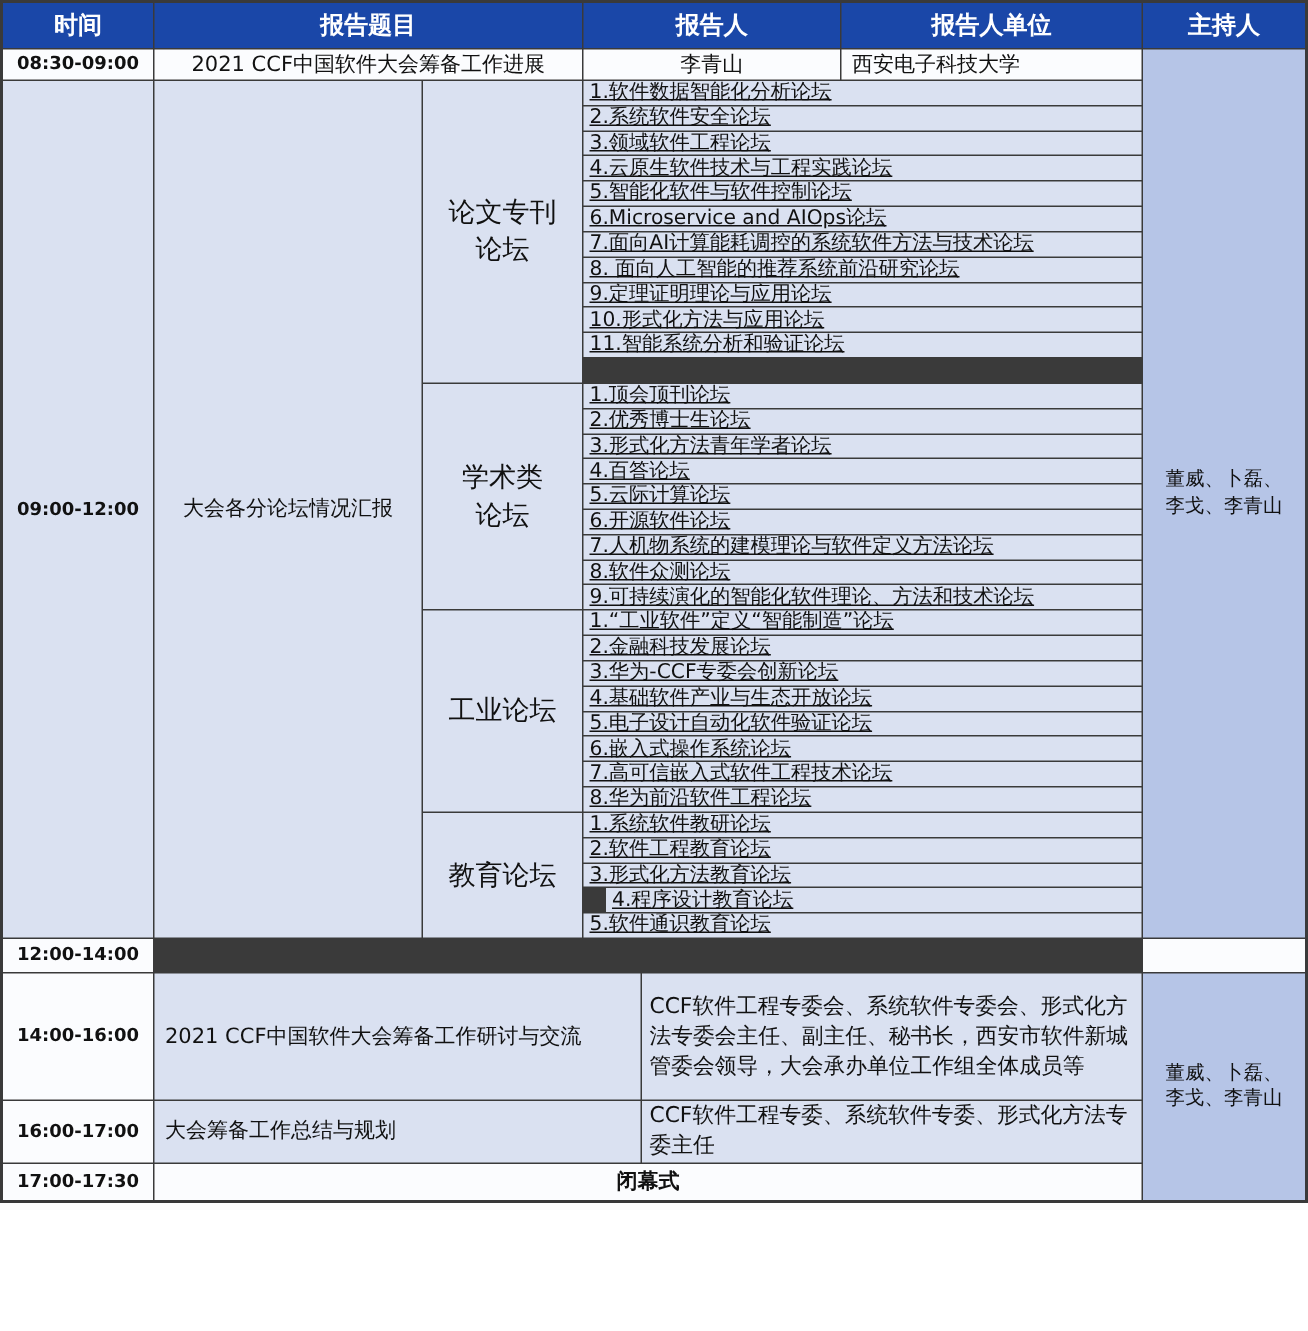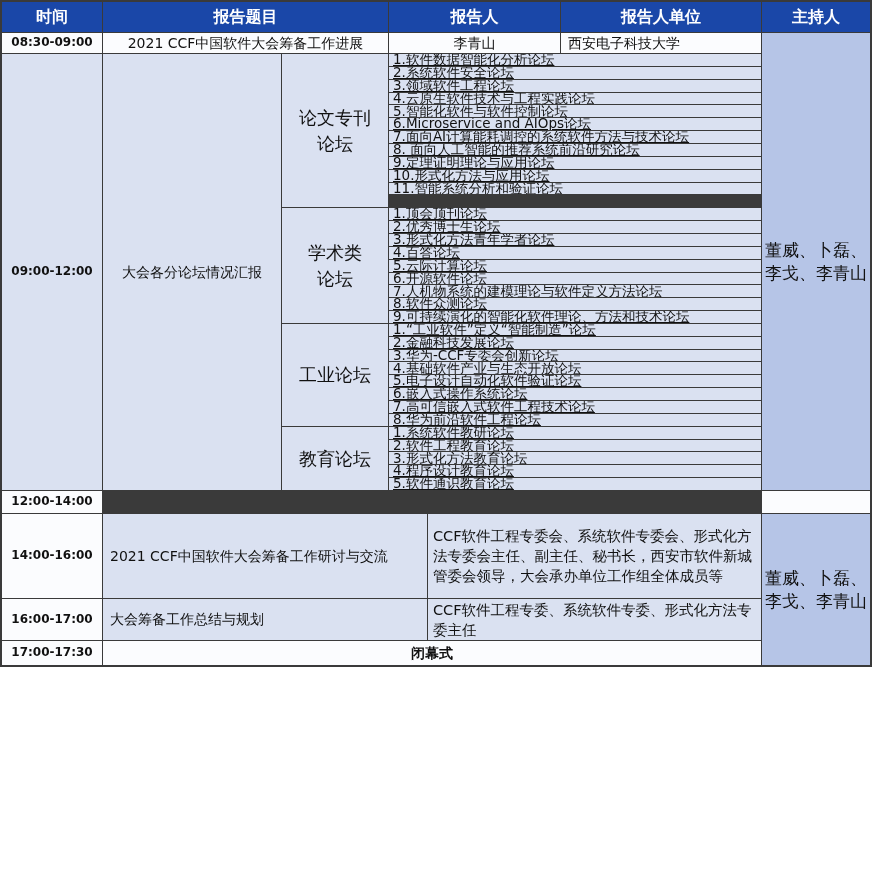--- a/index.html
+++ b/index.html
@@ -6,21 +6,21 @@
     --line: #3a3a3a;
     --hdr: #1a47a8;
     --cellblue: #dae1f1;
     --host: #b6c5e7;
     --white: #fbfcfe;
     --ink: #111111;
   }
   html,body { margin:0; padding:0; background:#ffffff; }
   body { font-family: "DejaVu Sans", "Liberation Sans", sans-serif; color: var(--ink); }
   #grid {
-    width: 872px; height: 667px;
+    width: 872px; height: 802px;
     box-sizing: border-box;
     display: grid;
     grid-template-columns: 100px 178px 106px 38px 132px 200px 108px;
     grid-template-rows: 30px 20px repeat(34, 1fr) 22px 84px 41px 24px;
     gap: 1px;
     background: var(--line);
     border: 2px solid var(--line);
   }
   .cell {
     background: var(--cellblue);
@@ -38,21 +38,21 @@
     font-weight: bold;
     font-size: 16px;
     justify-content: center;
   }
   .white { background: var(--white); }
   .host {
     background: var(--host);
     justify-content: center;
     text-align: center;
     white-space: pre-line;
-    font-size: 17px;
+    font-size: 13px;
     line-height: 1.35;
   }
   .cat {
     white-space: pre-line;
     font-size: 18px;
     line-height: 1.4;
   }
   .item {
     padding-left: 4px;
     font-size: 13.5px;
@@ -138,15 +138,15 @@
     <div class="cell item" style="grid-area: 26 / 4 / auto / 7;">3.华为-CCF专委会创新论坛</div>
     <div class="cell item" style="grid-area: 27 / 4 / auto / 7;">4.基础软件产业与生态开放论坛</div>
     <div class="cell item" style="grid-area: 28 / 4 / auto / 7;">5.电子设计自动化软件验证论坛</div>
     <div class="cell item" style="grid-area: 29 / 4 / auto / 7;">6.嵌入式操作系统论坛</div>
     <div class="cell item" style="grid-area: 30 / 4 / auto / 7;">7.高可信嵌入式软件工程技术论坛</div>
     <div class="cell item" style="grid-area: 31 / 4 / auto / 7;">8.华为前沿软件工程论坛</div>
     <div class="cell center cat" style="grid-area: 32 / 3 / 37;">教育论坛</div>
     <div class="cell item" style="grid-area: 32 / 4 / auto / 7;">1.系统软件教研论坛</div>
     <div class="cell item" style="grid-area: 33 / 4 / auto / 7;">2.软件工程教育论坛</div>
     <div class="cell item" style="grid-area: 34 / 4 / auto / 7;">3.形式化方法教育论坛</div>
-    <div class="cell item" style="grid-area: 35 / 4 / auto / 7;">4.程序设计教育论坛</div>
+    <div class="cell item" style="grid-area: 35 / 4 / auto / 7; margin-left: 15px;">4.程序设计教育论坛</div>
     <div class="cell item" style="grid-area: 36 / 4 / auto / 7;">5.软件通识教育论坛</div>
   </div>
 
 </body></html>

